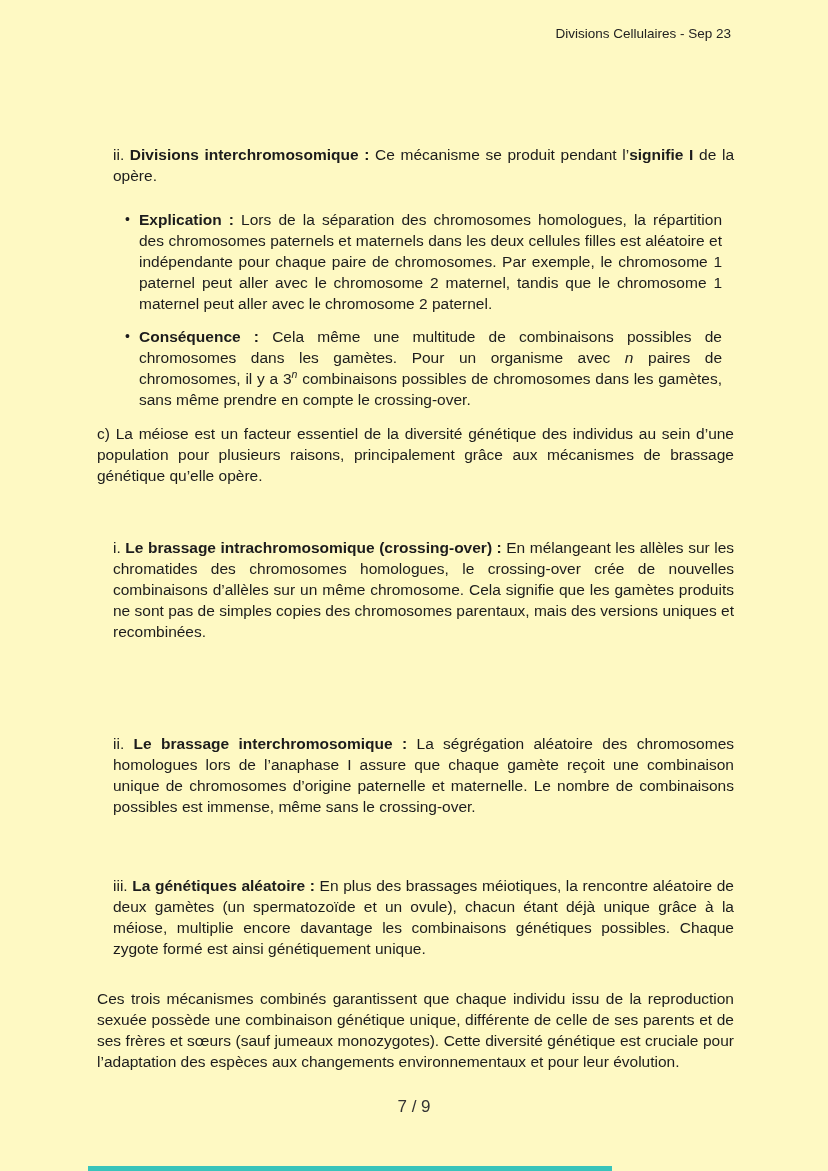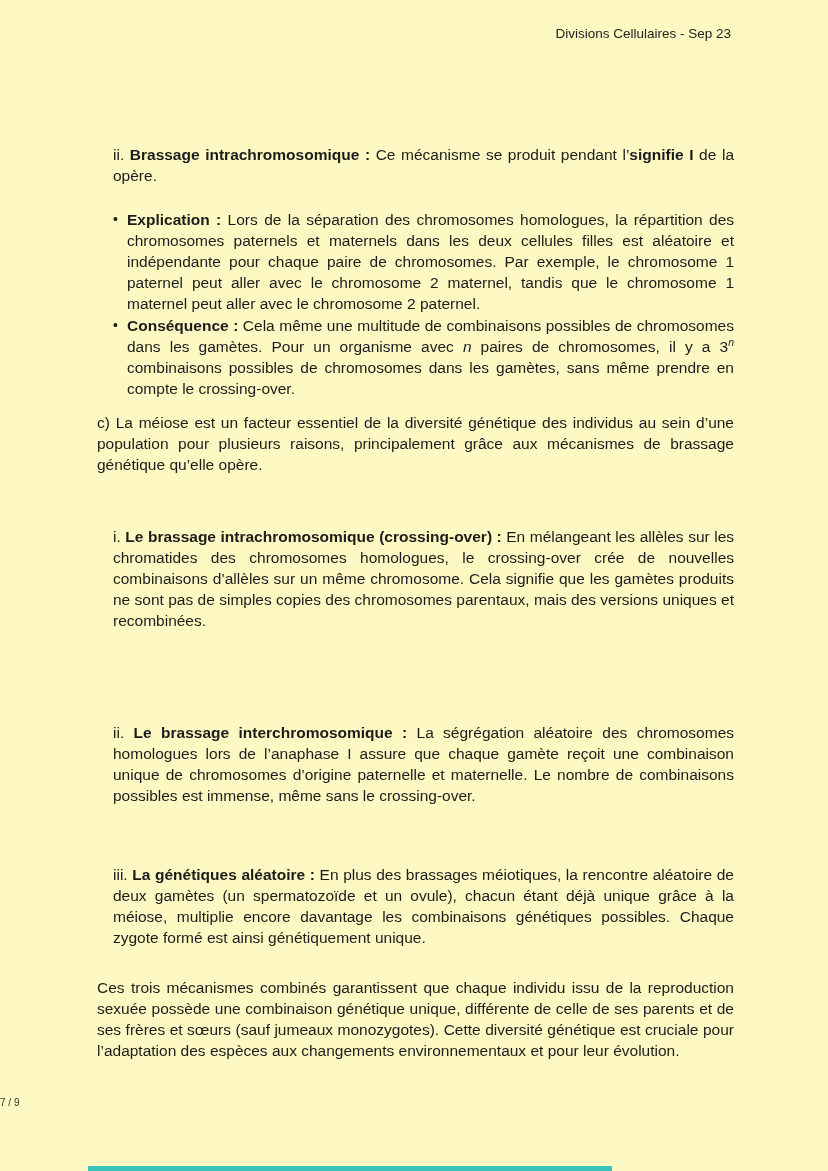--- a/index.html
+++ b/index.html
@@ -34,42 +34,42 @@
   .i { font-style: italic; }
   sup { font-size: 0.68em; line-height: 0; vertical-align: super; }
   ul.bullets {
     list-style: none;
     margin: 23px 0 0 16px;
     padding: 0;
   }
   ul.bullets li {
     position: relative;
     padding-left: 14px;
-    margin: 0;
+    margin: 12px;
   }
   ul.bullets li + li { margin-top: 1px; }
   ul.bullets li::before {
     content: "\2022";
     position: absolute;
     left: 0;
     top: 0;
     font-size: 14px;
   }
   .mt-after-bullets { margin-top: 13px; }
   .mt-sec-i   { margin-top: 51px; }
   .mt-sec-ii  { margin-top: 91px; }
   .mt-sec-iii { margin-top: 58px; }
   .mt-conclusion { margin-top: 29px; }
   .footer {
     position: absolute;
     top: 1097px;
     left: 0;
     width: 828px;
-    text-align: left;
-    font-size: 10px;
+    text-align: center;
+    font-size: 17px;
     color: #333333;
   }
   .progress-bar {
     position: absolute;
     left: 88px;
     bottom: 0;
     width: 524px;
     height: 5px;
   }
 </style>
@@ -77,21 +77,21 @@
 <body>
 
 <div class="page">
 
   <div class="header">
     <span>Divisions Cellulaires - Sep 23</span>
   </div>
 
   <div class="content">
 
-    <p class="para indent"><span>ii. </span><span class="b">Brassage intrachromosomique :</span><span> Ce mécanisme se produit pendant l’</span><span class="b">signifie I</span><span> de la opère.</span></p>
+    <p class="para indent"><span>ii. </span><span class="b">Divisions interchromosomique :</span><span> Ce mécanisme se produit pendant l’</span><span class="b">signifie I</span><span> de la opère.</span></p>
 
     <ul class="bullets">
       <li><span class="b">Explication :</span><span> Lors de la séparation des chromosomes homologues, la répartition des chromosomes paternels et maternels dans les deux cellules filles est aléatoire et indépendante pour chaque paire de chromosomes. Par exemple, le chromosome 1 paternel peut aller avec le chromosome 2 maternel, tandis que le chromosome 1 maternel peut aller avec le chromosome 2 paternel.</span></li>
       <li><span class="b">Conséquence :</span><span> Cela même une multitude de combinaisons possibles de chromosomes dans les gamètes. Pour un organisme avec </span><span class="i">n</span><span> paires de chromosomes, il y a 3</span><sup class="i">n</sup><span> combinaisons possibles de chromosomes dans les gamètes, sans même prendre en compte le crossing-over.</span></li>
     </ul>
 
     <p class="para mt-after-bullets"><span>c) La méiose est un facteur essentiel de la diversité génétique des individus au sein d’une population pour plusieurs raisons, principalement grâce aux mécanismes de brassage génétique qu’elle opère.</span></p>
 
     <p class="para indent mt-sec-i"><span>i. </span><span class="b">Le brassage intrachromosomique (crossing-over) :</span><span> En mélangeant les allèles sur les chromatides des chromosomes homologues, le crossing-over crée de nouvelles combinaisons d’allèles sur un même chromosome. Cela signifie que les gamètes produits ne sont pas de simples copies des chromosomes parentaux, mais des versions uniques et recombinées.</span></p>
 

